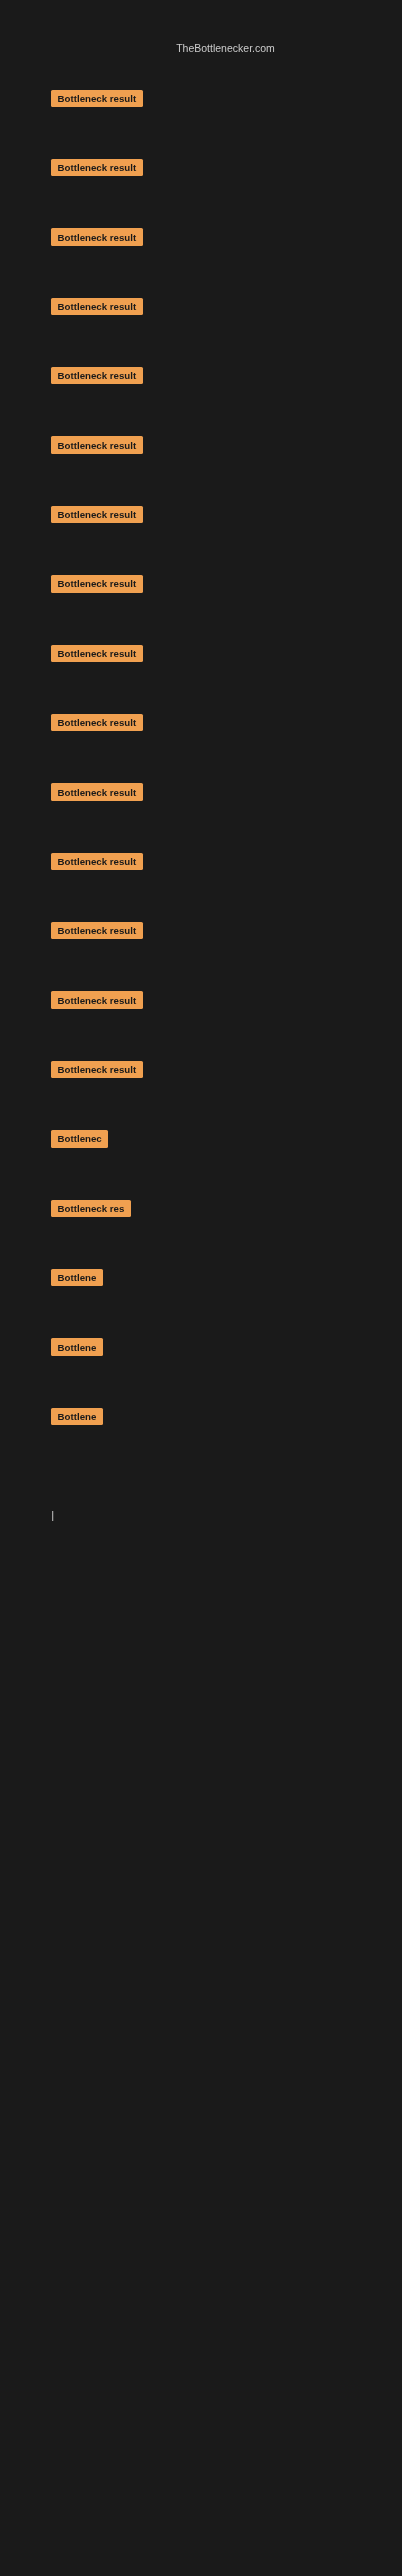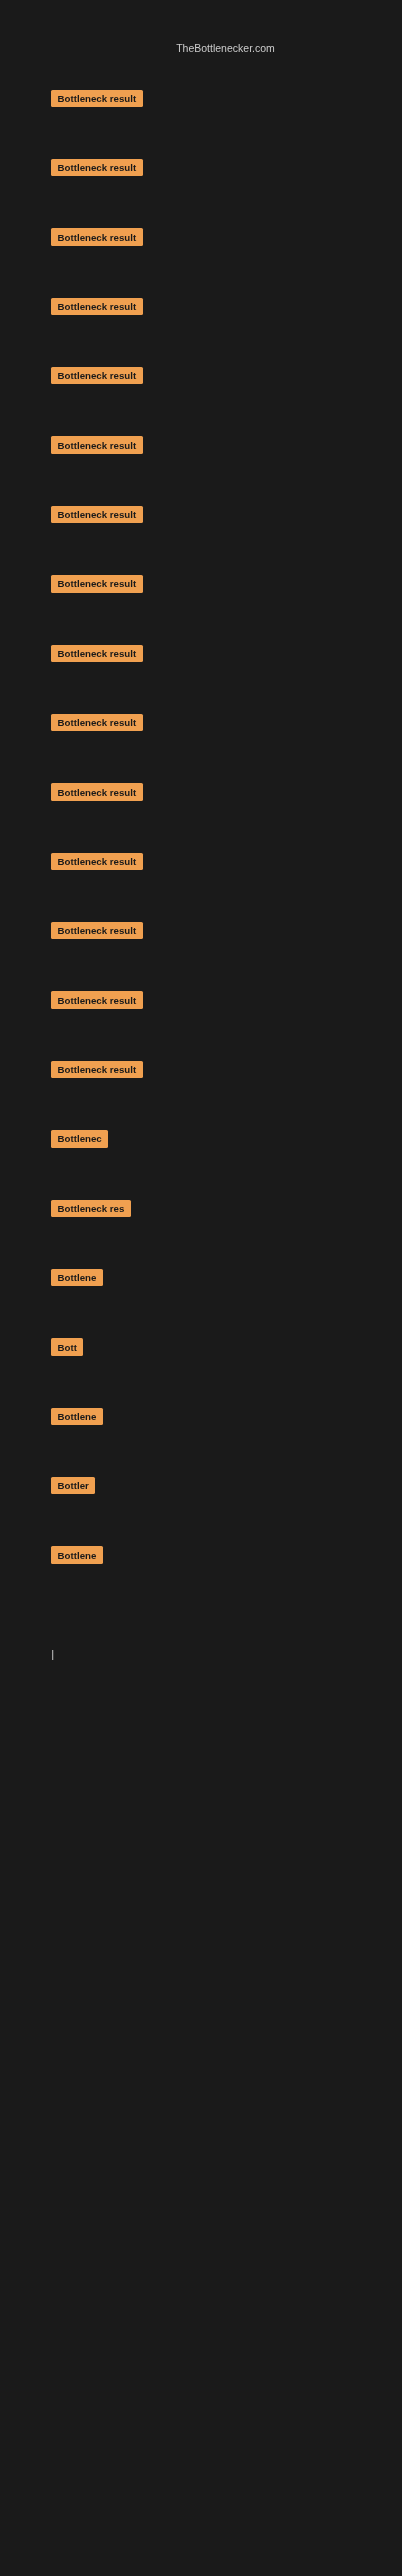--- a/index.html
+++ b/index.html
@@ -105,27 +105,21 @@
     <div class="row">
       <span class="bottleneck-item">Bottlenec</span>
     </div>
     <div class="row">
       <span class="bottleneck-item">Bottleneck res</span>
     </div>
     <div class="row">
       <span class="bottleneck-item">Bottlene</span>
     </div>
     <div class="row">
-      <span class="bottleneck-item">Bott</span>
-    </div>
-    <div class="row">
       <span class="bottleneck-item">Bottlene</span>
-    </div>
-    <div class="row">
-      <span class="bottleneck-item">Bottler</span>
     </div>
     <div class="row">
       <span class="bottleneck-item">Bottlene</span>
     </div>
   </div>
 
 <div style="height: 483px; position: relative;">
   <span class="cursor-indicator" style="top: 40px;">|</span>
 </div>
 

